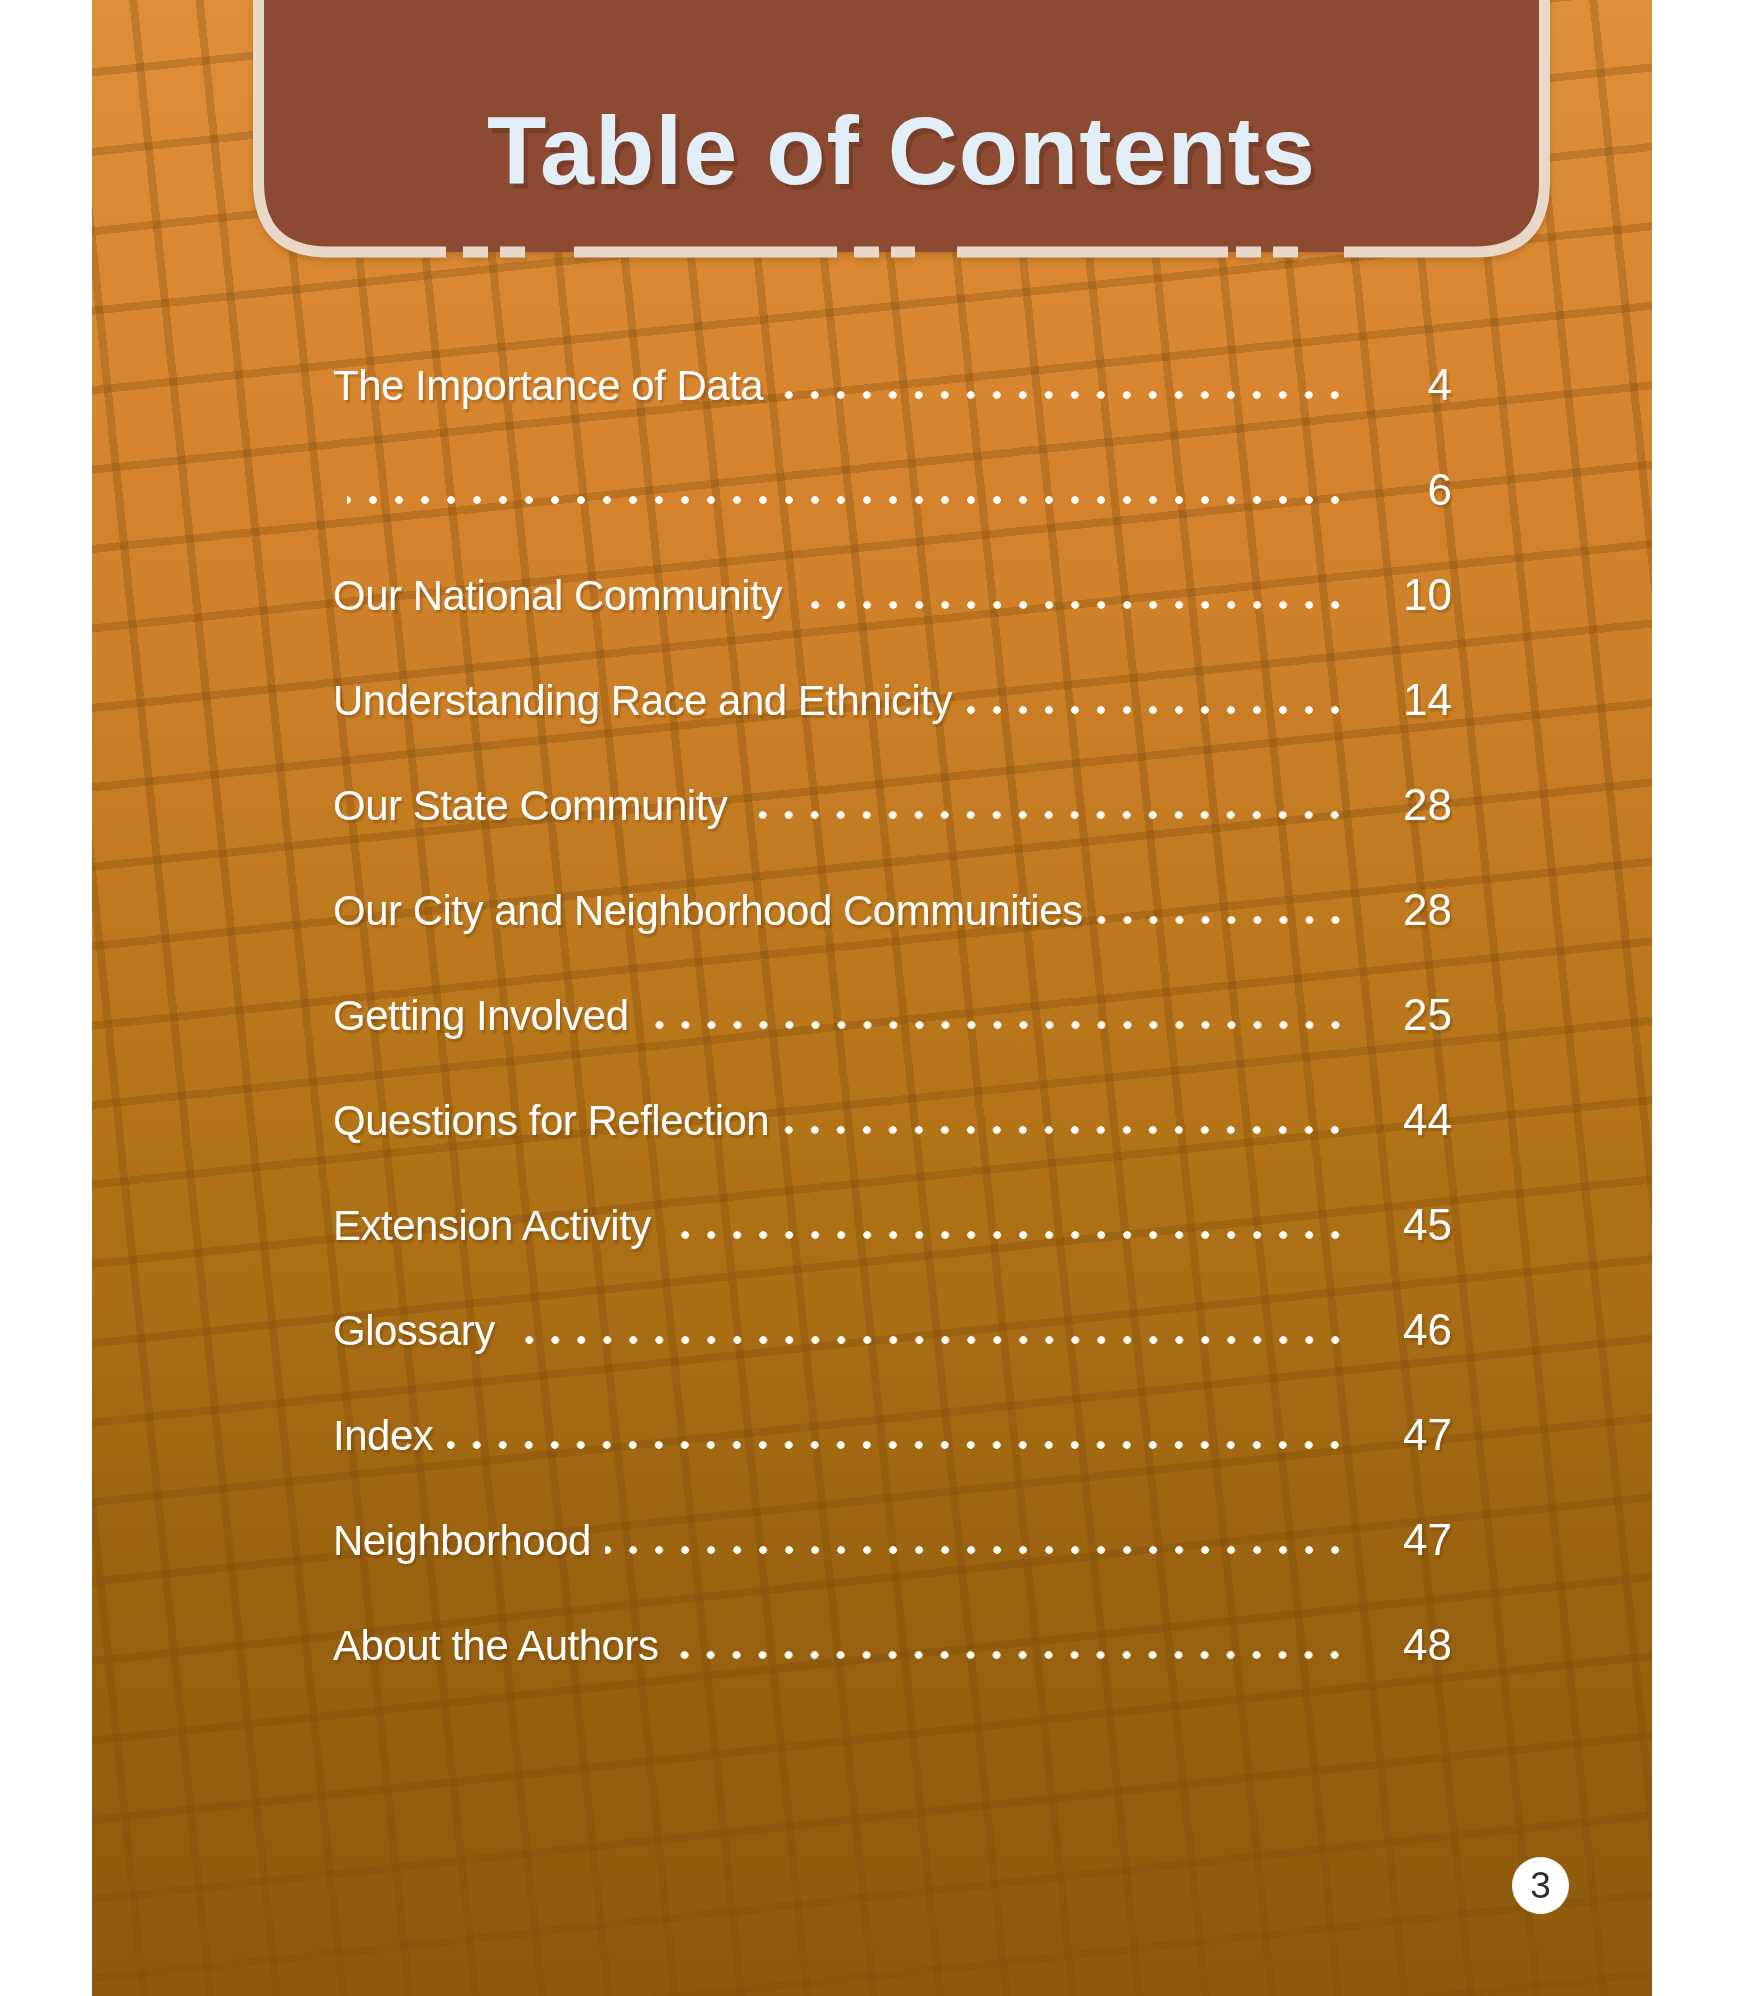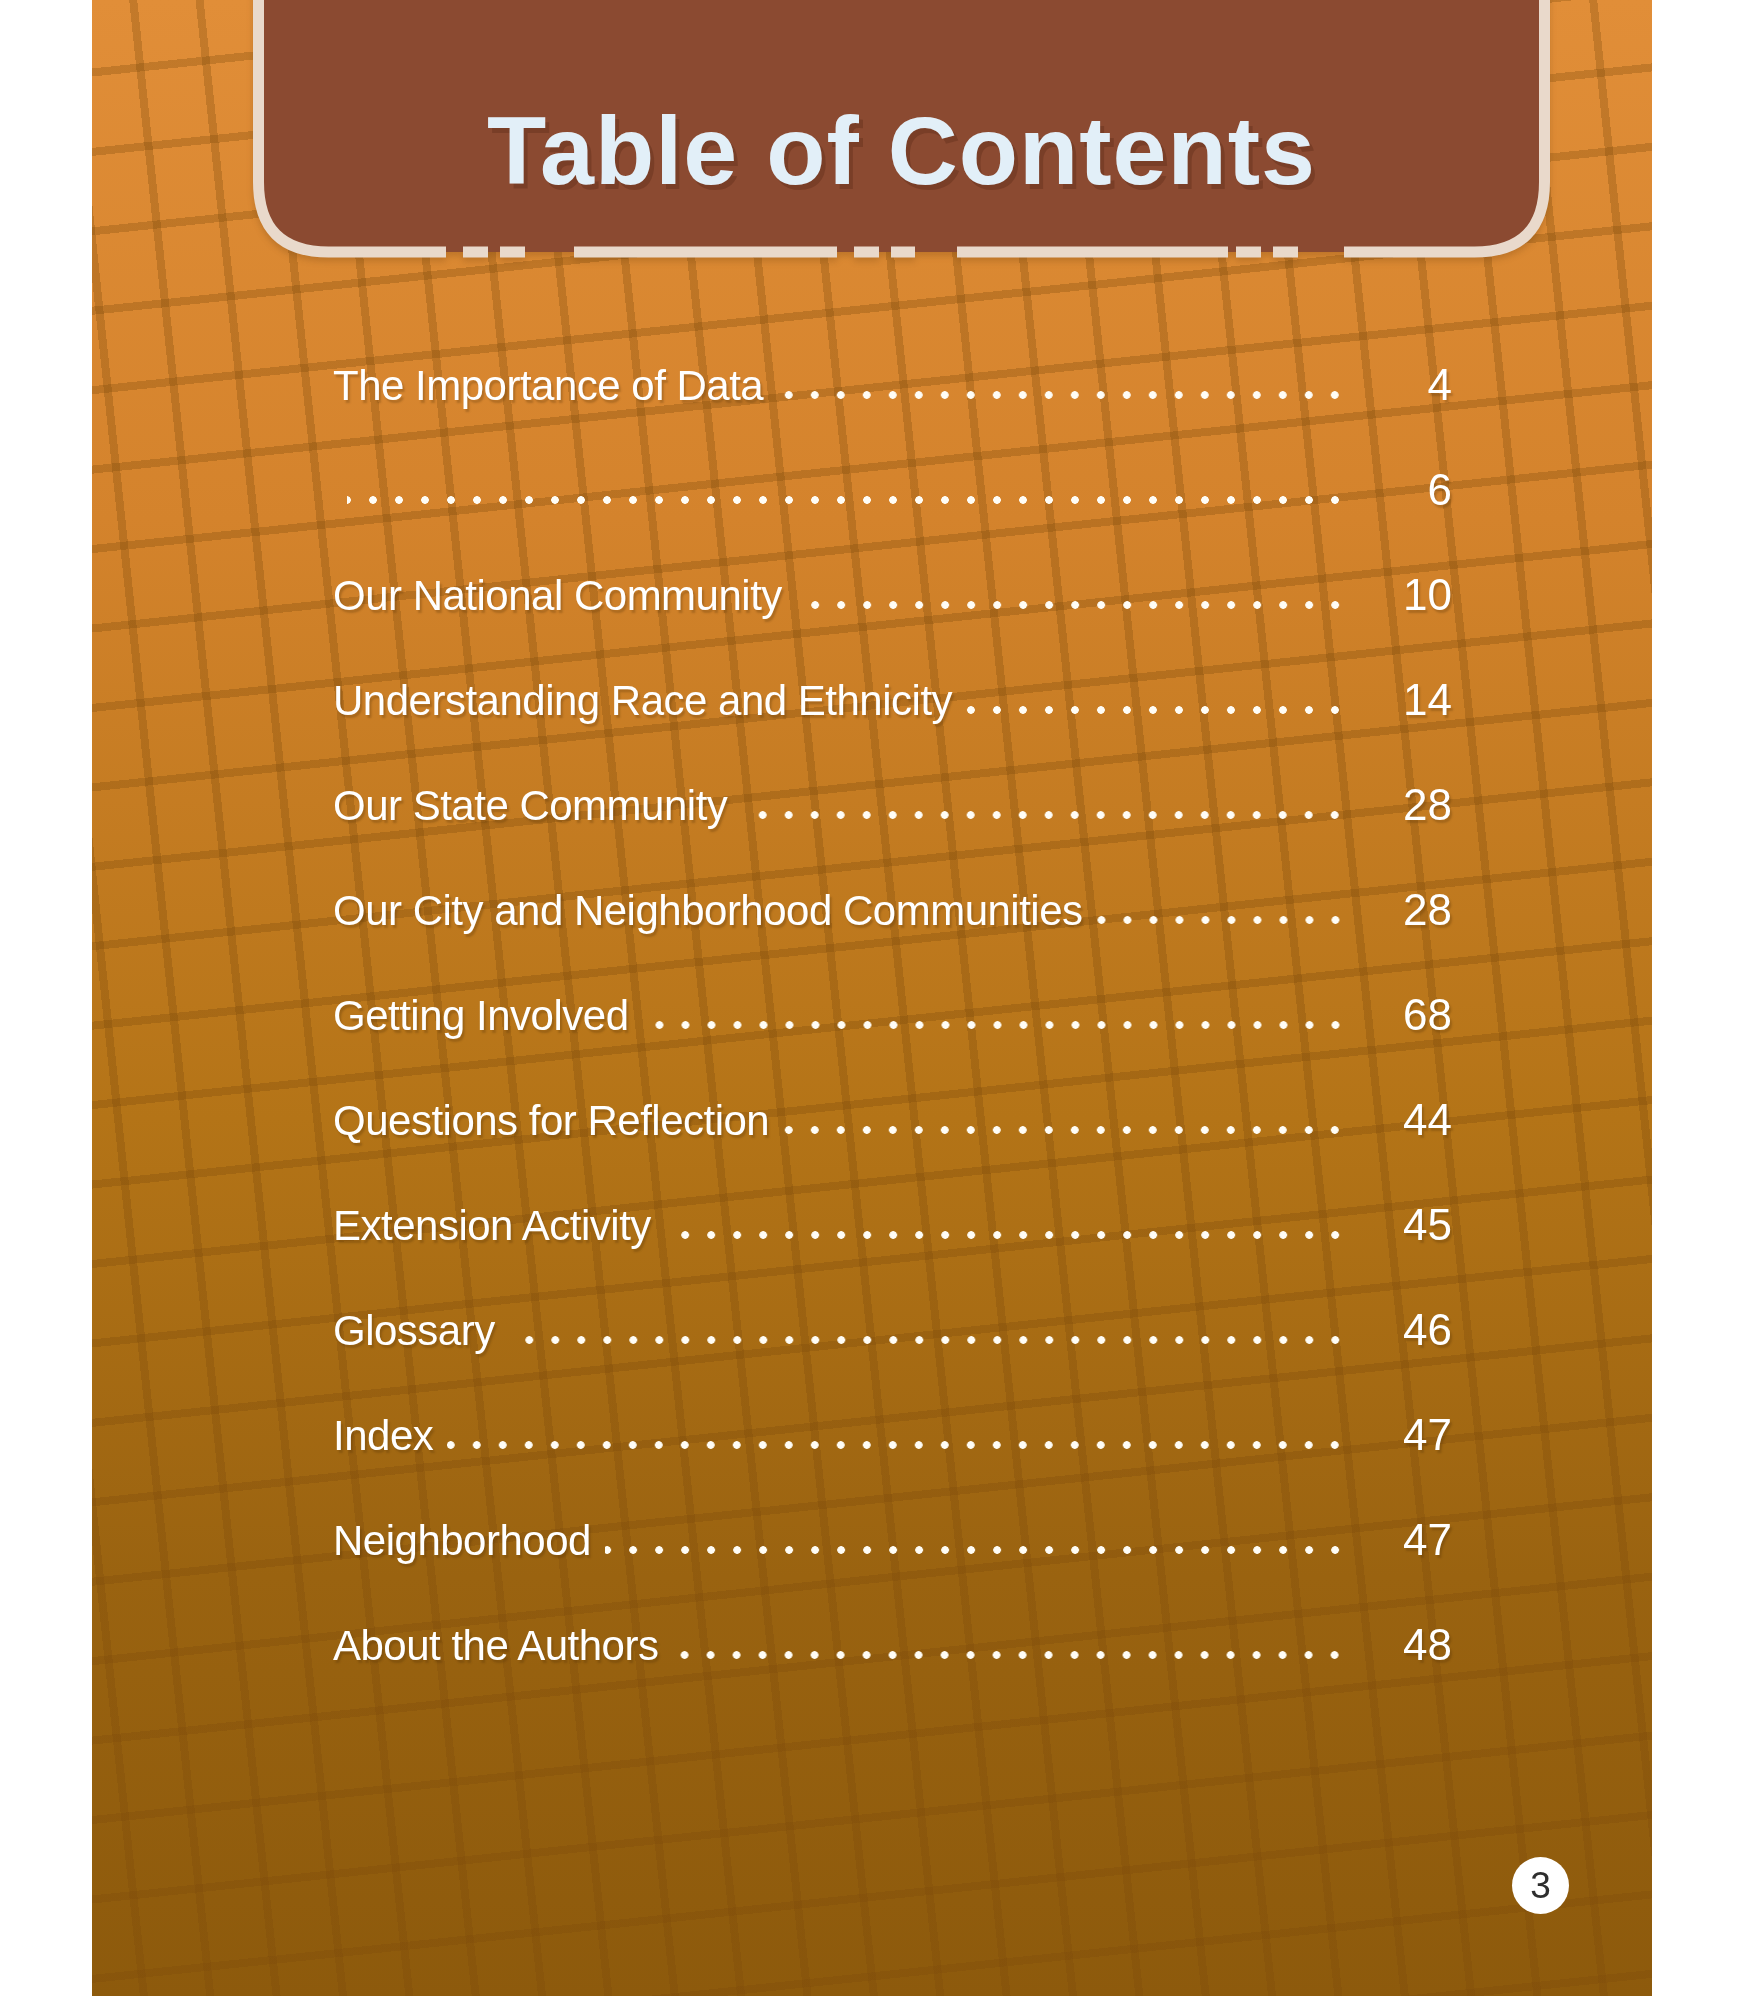--- a/index.html
+++ b/index.html
@@ -141,21 +141,21 @@
 
   <div class="toc-row">
     <span class="toc-label">Our City and Neighborhood Communities</span>
     <span class="toc-leader"></span>
     <span class="toc-page">28</span>
   </div>
 
   <div class="toc-row">
     <span class="toc-label">Getting Involved</span>
     <span class="toc-leader"></span>
-    <span class="toc-page">68</span>
+    <span class="toc-page">25</span>
   </div>
 
   <div class="toc-row">
     <span class="toc-label">Questions for Reflection</span>
     <span class="toc-leader"></span>
     <span class="toc-page">44</span>
   </div>
 
   <div class="toc-row">
     <span class="toc-label">Extension Activity</span>

